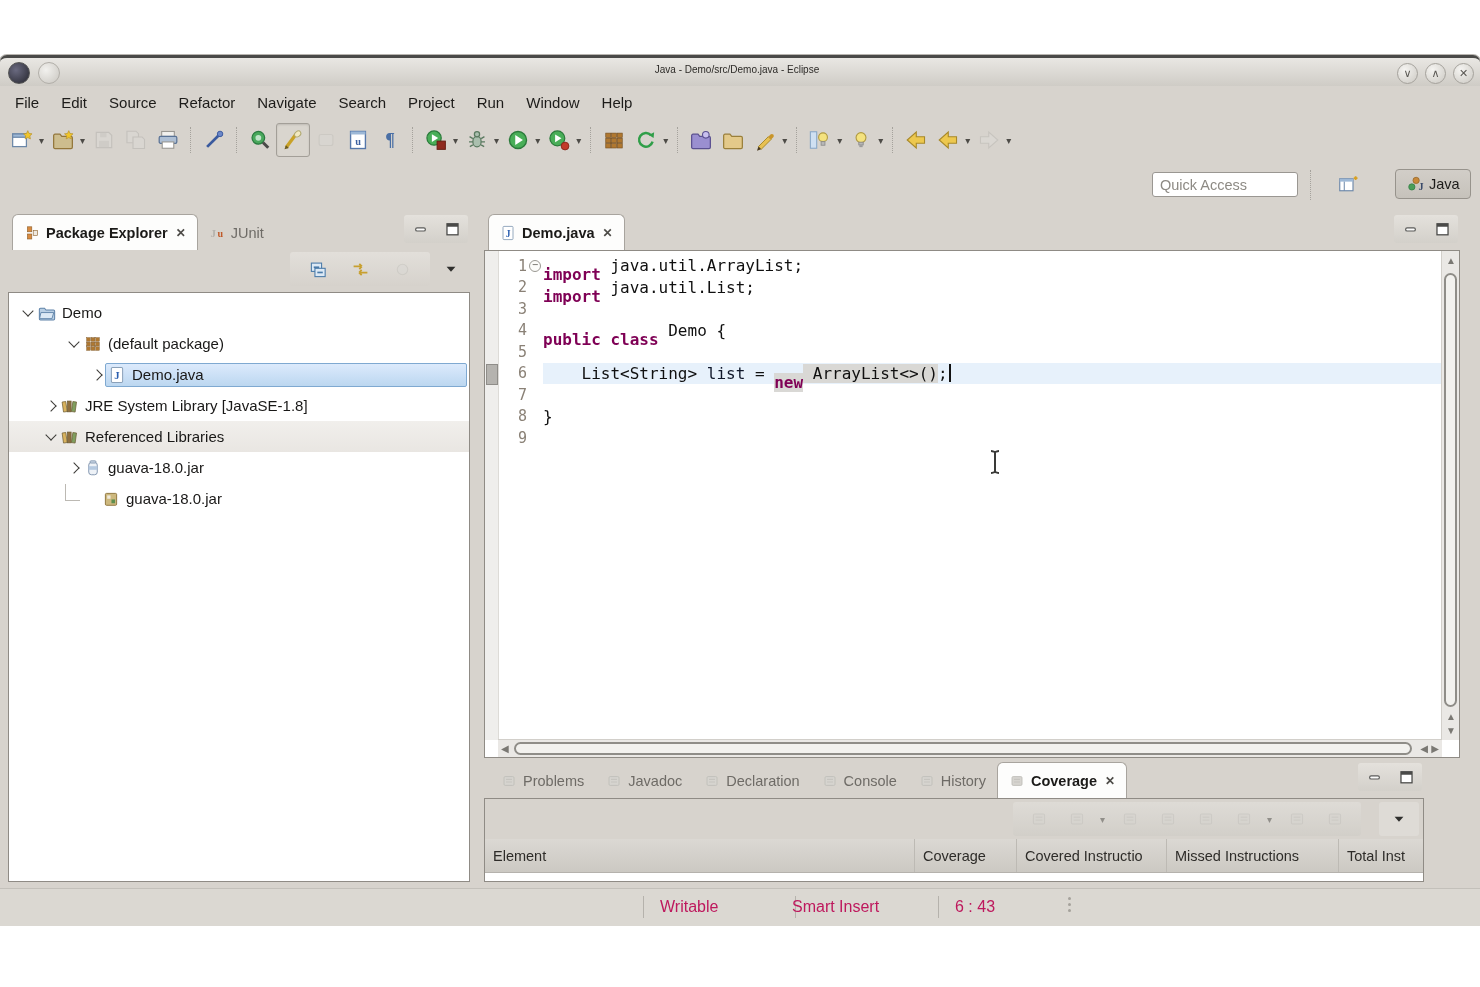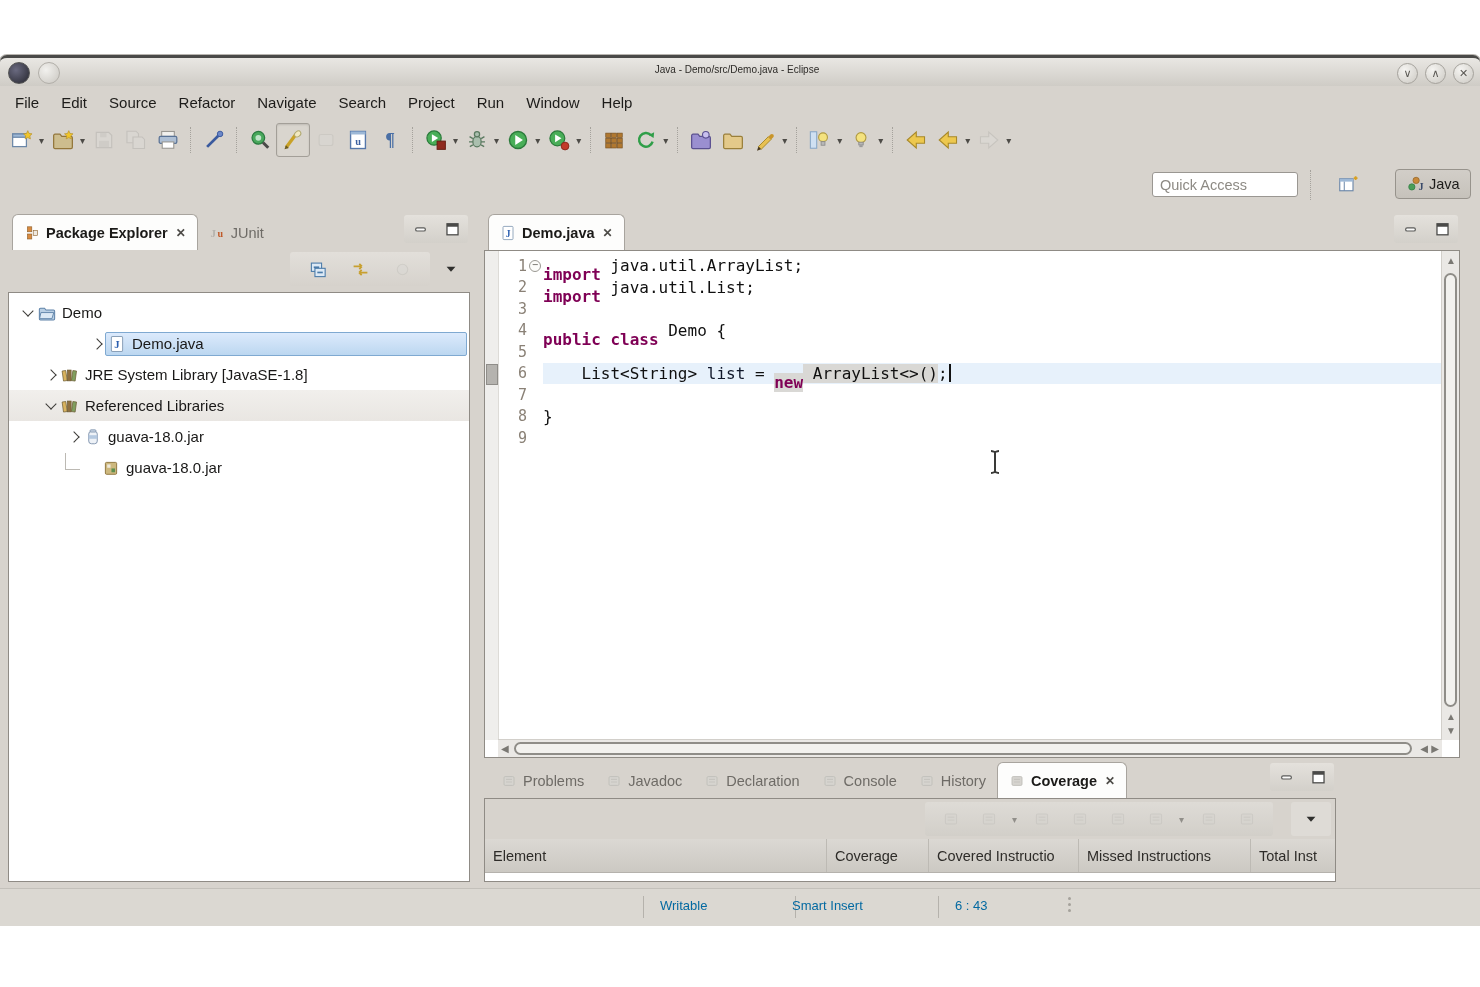--- a/index.html
+++ b/index.html
@@ -79,37 +79,37 @@
   .shl{background:#d9d8d5;}
   .caret{display:inline-block;width:2px;height:18px;background:#111;margin-left:1px;}
   #ibeam{position:absolute;left:502px;top:198px;}
   
   .vscroll{position:absolute;right:0;top:0;bottom:17px;width:17px;background:#eae8e5;border-left:1px solid #d2cfca;}
   .vthumb{position:absolute;left:2px;right:2px;top:22px;height:430px;border:2px solid #8f8d88;border-radius:7px;background:#f2f1ee;}
   .hscroll{position:absolute;left:13px;right:17px;bottom:0;height:17px;background:#eae8e5;border-top:1px solid #d2cfca;}
   .hthumb{position:absolute;top:2px;bottom:2px;left:16px;right:30px;border:2px solid #8f8d88;border-radius:7px;background:#f2f1ee;}
   .scar{position:absolute;font-size:10px;color:#7a7873;line-height:10px;}
   
-  #bot{left:484px;top:705px;width:852px;height:122px;}
+  #bot{left:484px;top:705px;width:940px;height:122px;}
   #bottb{position:absolute;left:0;top:38px;right:0;bottom:0;background:#fff;border:1px solid #8f8b85;box-sizing:border-box;}
   #covtools{position:absolute;left:0;top:0;right:0;height:40px;background:#d7d3cd;border-bottom:1px solid #c5c2bc;}
   #covicons{position:absolute;right:62px;top:3px;height:34px;display:flex;align-items:center;gap:6px;
             background:linear-gradient(#dedbd6,#d2cfc9);border-radius:3px;padding:0 10px;}
   #covmenu{position:absolute;right:4px;top:3px;width:40px;height:34px;background:#dedbd6;border-radius:3px;
            display:flex;align-items:center;justify-content:center;}
   #covhead{position:absolute;left:0;top:40px;right:0;height:33px;display:flex;
            background:linear-gradient(#dbd8d3,#ccc9c3);border-bottom:1px solid #b5b2ad;font-size:14.5px;color:#2e2c29;}
   .hc{display:flex;align-items:center;padding:0 8px;border-right:1px solid #bdbab4;overflow:hidden;white-space:nowrap;box-sizing:border-box;}
   .hc0{flex:1;}
   .hc1{width:102px;justify-content:flex-start;}
   .hc2{width:150px;}
   .hc3{width:172px;}
   .hc4{width:84px;border-right:none;}
   
-  #status{position:absolute;left:0;top:833px;width:100%;height:37px;background:#dbd8d2;border-top:1px solid #c3c0ba;font-size:13px;color:#0369a1;}
+  #status{position:absolute;left:0;top:833px;width:100%;height:37px;background:#dbd8d2;border-top:1px solid #c3c0ba;font-size:16px;color:#be185d;}
   .ssep{position:absolute;top:7px;height:22px;border-left:1px solid #b5b2ac;}
   .sitem{position:absolute;top:9px;}
   #sdots{position:absolute;left:1068px;top:8px;display:flex;flex-direction:column;gap:3px;}
   #sdots i{width:3px;height:3px;border-radius:50%;background:#a5a29c;}
   svg{display:block;}
 </style>
 </head>
 <body>
 
 <div id="stage">
@@ -488,20 +488,43 @@
             <span class="rowc">
               <span class="icn">
                 <svg width="18" height="18" viewBox="0 0 16 16">
                   <path d="M1.2 4.8c0-.6.4-1 1-1h3.6l1.3 1.6h6.7c.6 0 1 .4 1 1v6.8c0 .6-.4 1-1 1H2.2c-.6 0-1-.4-1-1z" fill="#b9cfe4" stroke="#5e82a8" stroke-width="0.9"></path>
                   <path d="M2.6 7.6h11.4l-1.6 5.4H1.4z" fill="#dce9f5" stroke="#5e82a8" stroke-width="0.8"></path>
                 </svg>
               </span>
               <span>Demo</span>
             </span>
           </div>
+          <div class="trow" style="padding-left: 56px;">
+            <span class="arbox">
+              <span class="ar open"></span>
+            </span>
+            <span class="rowc">
+              <span class="icn">
+                <svg width="18" height="18" viewBox="0 0 16 16">
+                  <g fill="#b07830" stroke="#7a5220" stroke-width="0.4">
+                    <rect x="2.4" y="2.4" width="3.2" height="3.2"></rect>
+                    <rect x="6.4" y="2.4" width="3.2" height="3.2"></rect>
+                    <rect x="10.4" y="2.4" width="3.2" height="3.2"></rect>
+                    <rect x="2.4" y="6.4" width="3.2" height="3.2"></rect>
+                    <rect x="6.4" y="6.4" width="3.2" height="3.2"></rect>
+                    <rect x="10.4" y="6.4" width="3.2" height="3.2"></rect>
+                    <rect x="2.4" y="10.4" width="3.2" height="3.2"></rect>
+                    <rect x="6.4" y="10.4" width="3.2" height="3.2"></rect>
+                    <rect x="10.4" y="10.4" width="3.2" height="3.2"></rect>
+                  </g>
+                </svg>
+              </span>
+              <span>(default package)</span>
+            </span>
+          </div>
           <div class="trow" style="padding-left: 79px;">
             <span class="arbox">
               <span class="ar closed"></span>
             </span>
             <span class="rowc sel">
               <span class="icn">
                 <svg width="18" height="18" viewBox="0 0 16 16">
                   <rect x="3" y="1.4" width="10" height="13.2" rx="1" fill="#fff" stroke="#8aa0b8" stroke-width="0.9"></rect>
                   <text x="8" y="11.8" font-size="9.5" font-weight="bold" fill="#2b5fb0" text-anchor="middle" font-family="'Liberation Serif',serif">J</text>
                 </svg>

